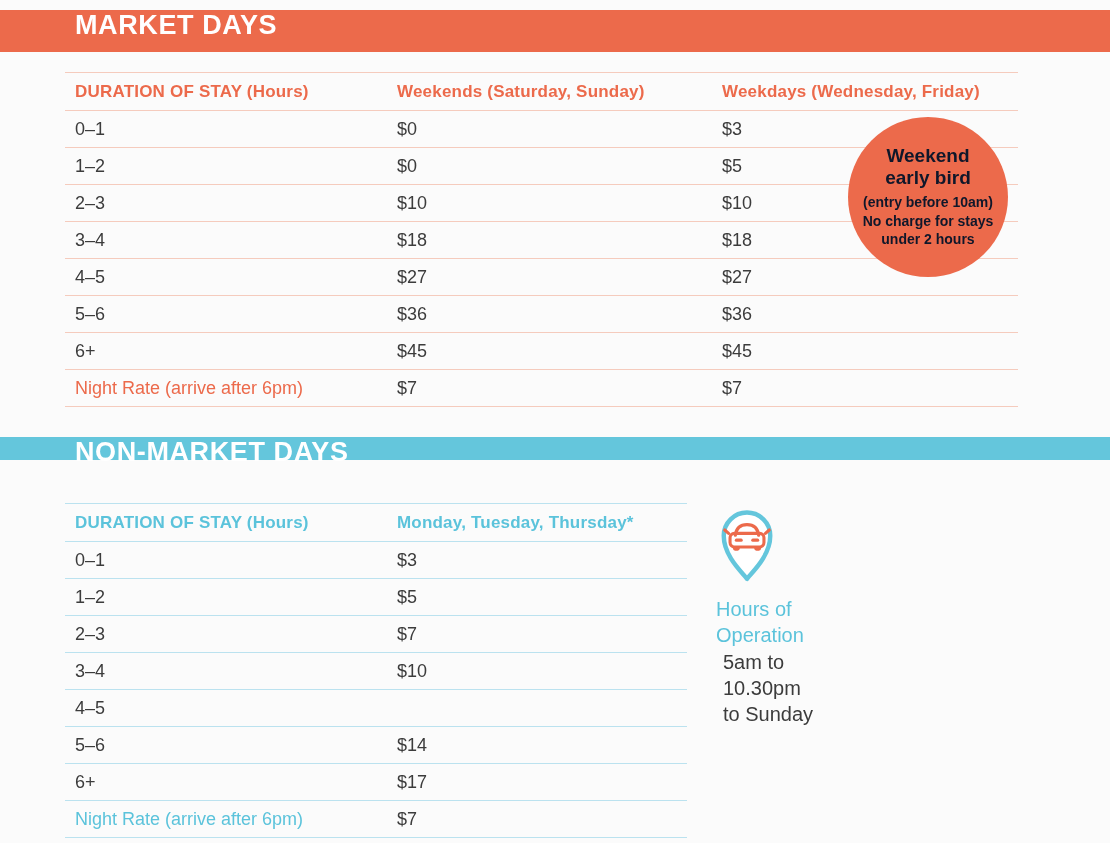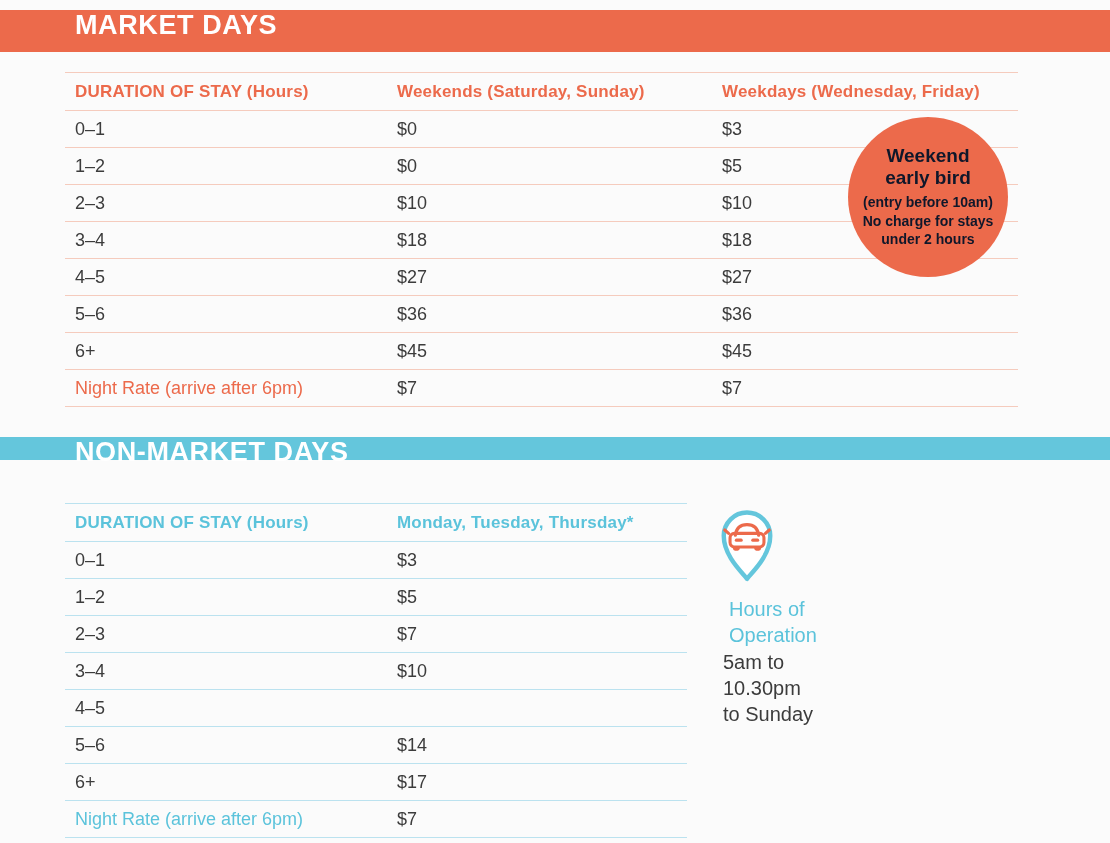--- a/index.html
+++ b/index.html
@@ -52,21 +52,21 @@
     display:flex;flex-direction:column;justify-content:center;align-items:center;
     text-align:center;color:#0f172a;z-index:5;
   }
   .badge .b-big{font-size:19px;font-weight:700;line-height:22px;}
   .badge .b-small{font-size:14px;font-weight:700;line-height:18.5px;}
   .badge .gap{height:4px;}
 
   
   .info{position:absolute;left:716px;top:506px;width:180px;}
   .info .pin{display:block;}
-  .info .heading{margin:12px 0 0 13px;color:var(--teal-text);font-size:20px;line-height:26px;}
+  .info .heading{margin:12px 0 0 0;color:var(--teal-text);font-size:20px;line-height:26px;}
   .info .body{margin:1px 0 0 7px;color:var(--ink);font-size:20px;line-height:26px;}
 </style>
 </head>
 <body>
 
 <div class="bar bar-market">
   <span>MARKET DAYS</span>
 </div>
 
 <div class="tbl tbl-market">

